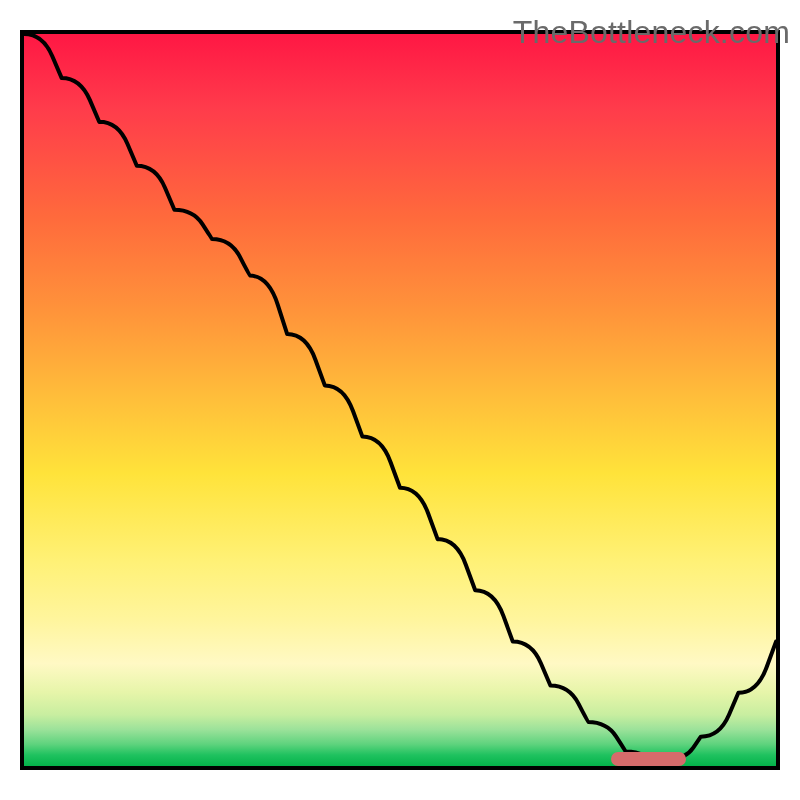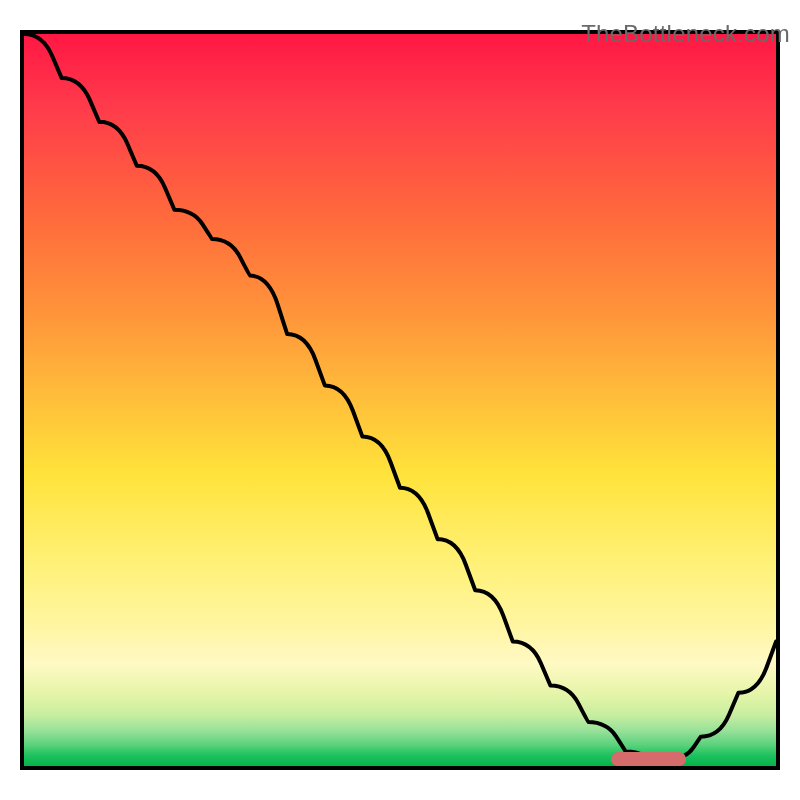--- a/index.html
+++ b/index.html
@@ -11,23 +11,23 @@
     font-family: Arial, Helvetica, sans-serif;
     overflow: hidden;
   }
   .wrap {
     position: relative;
     width: 800px;
     height: 800px;
   }
   .watermark {
     position: absolute;
-    top: 20px;
+    top: 14px;
     right: 10px;
-    font-size: 24px;
+    font-size: 32px;
     font-weight: 500;
     color: #6a6a6a;
     letter-spacing: 0.2px;
     z-index: 5;
   }
   .plot {
     position: absolute;
     left: 20px;
     top: 30px;
     width: 760px;

